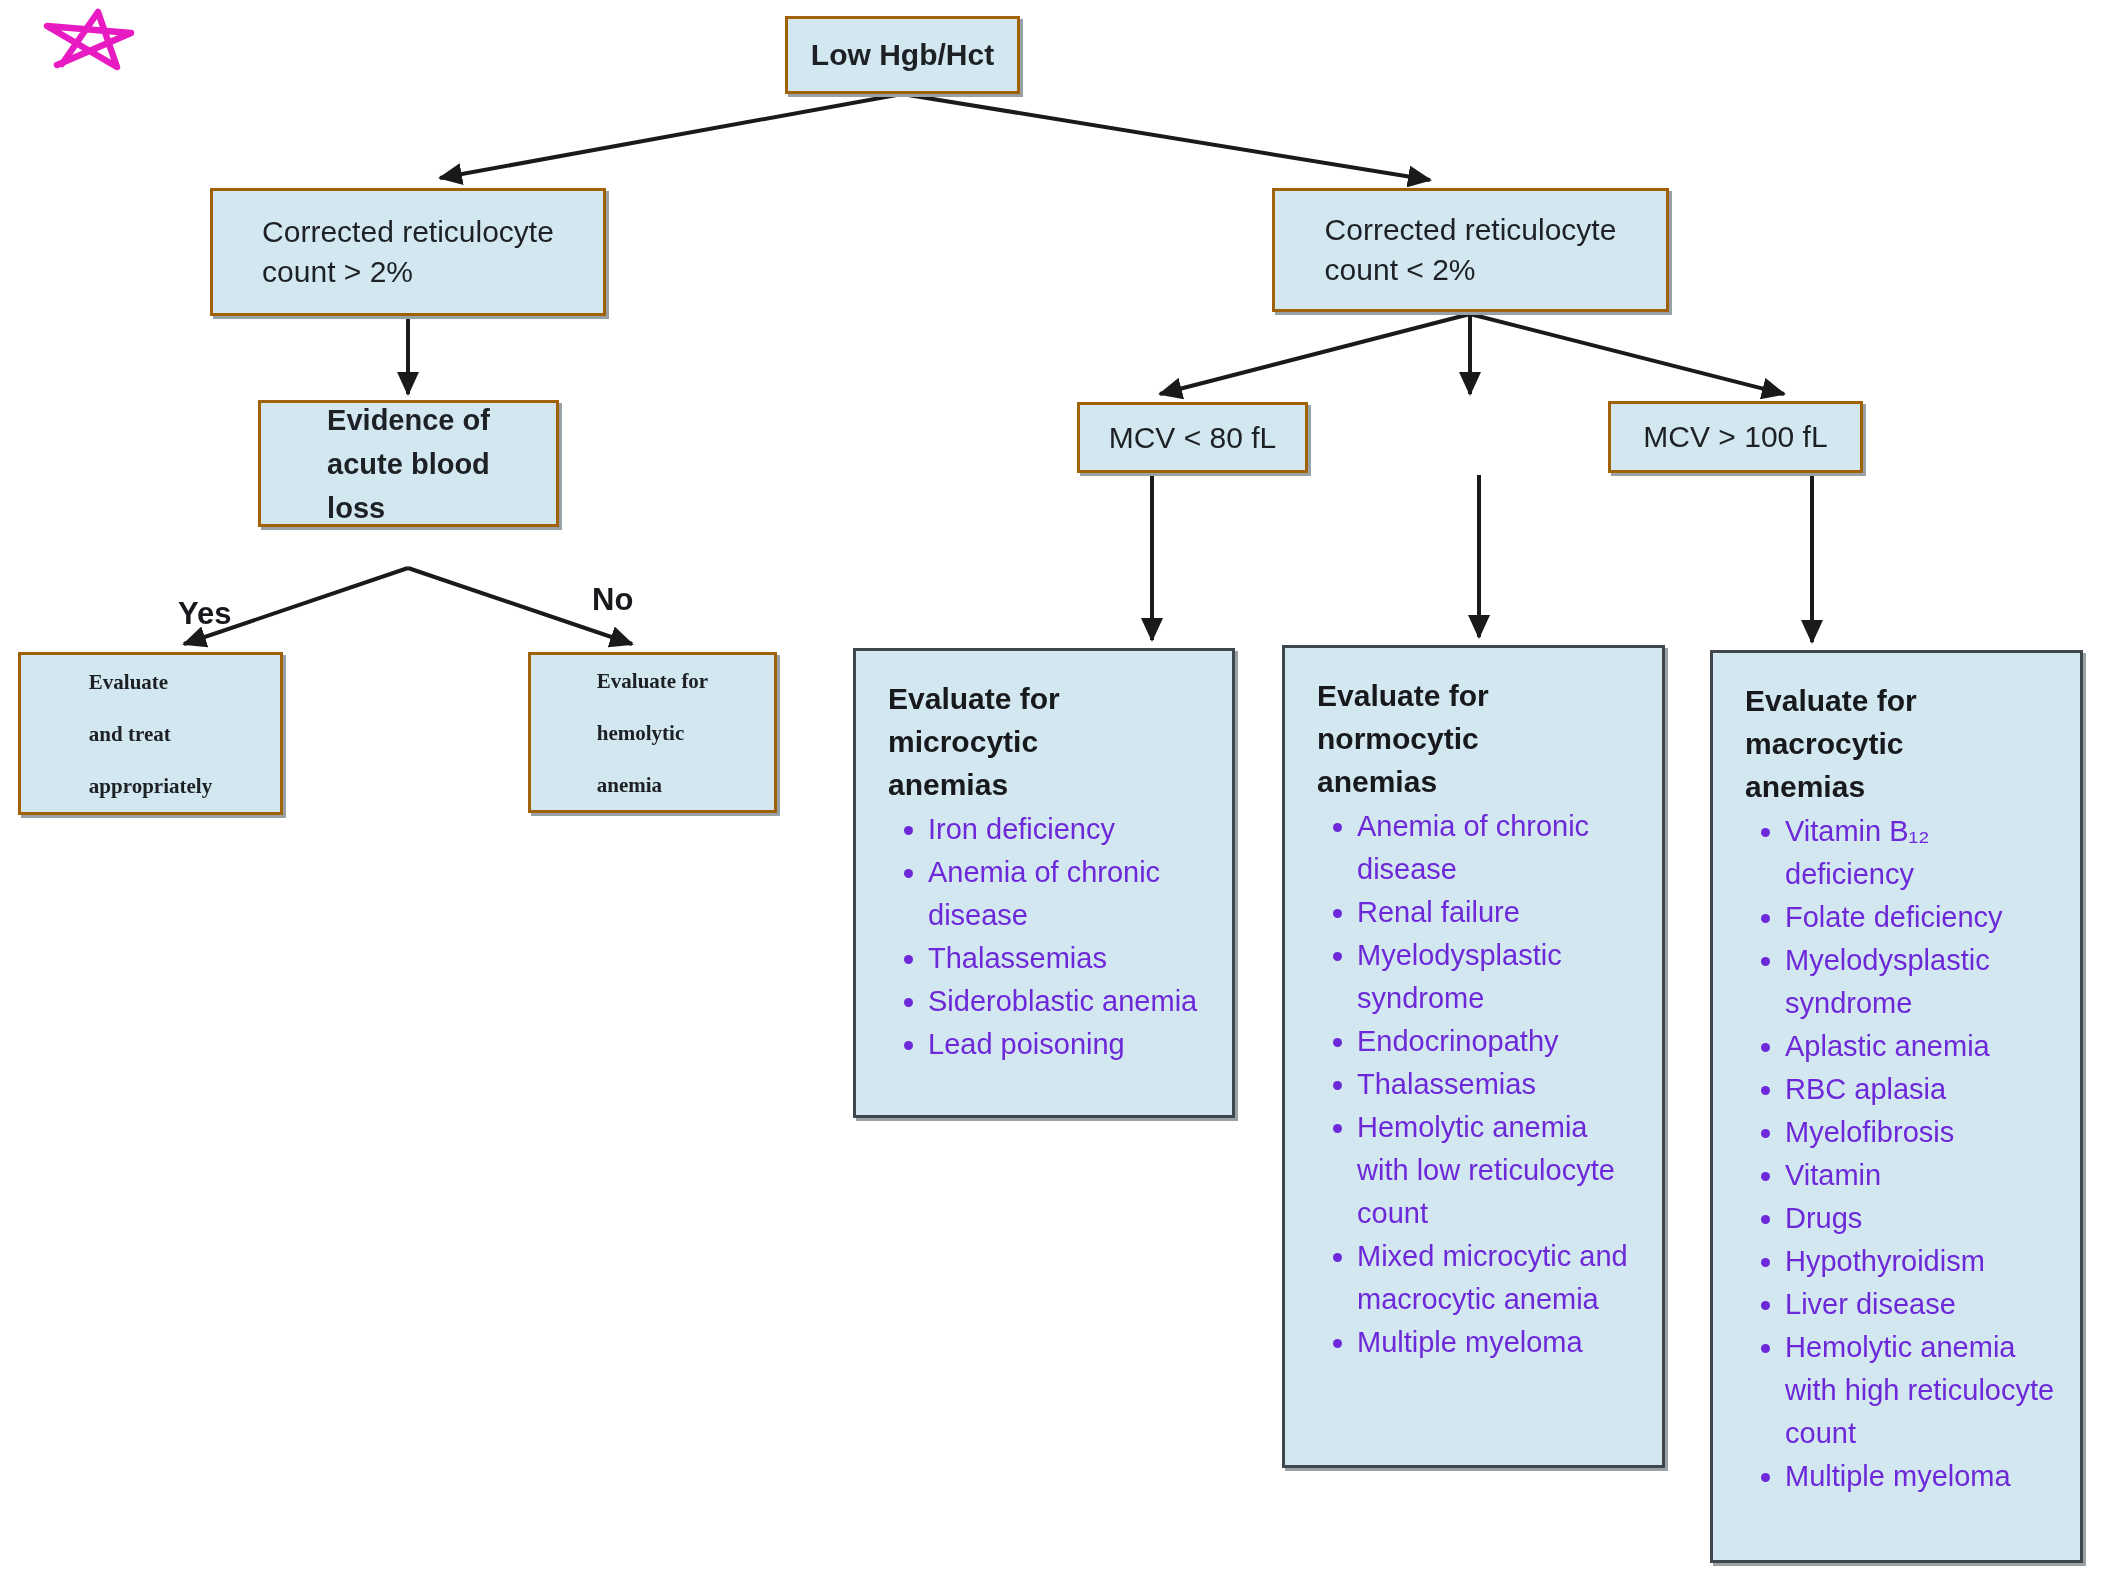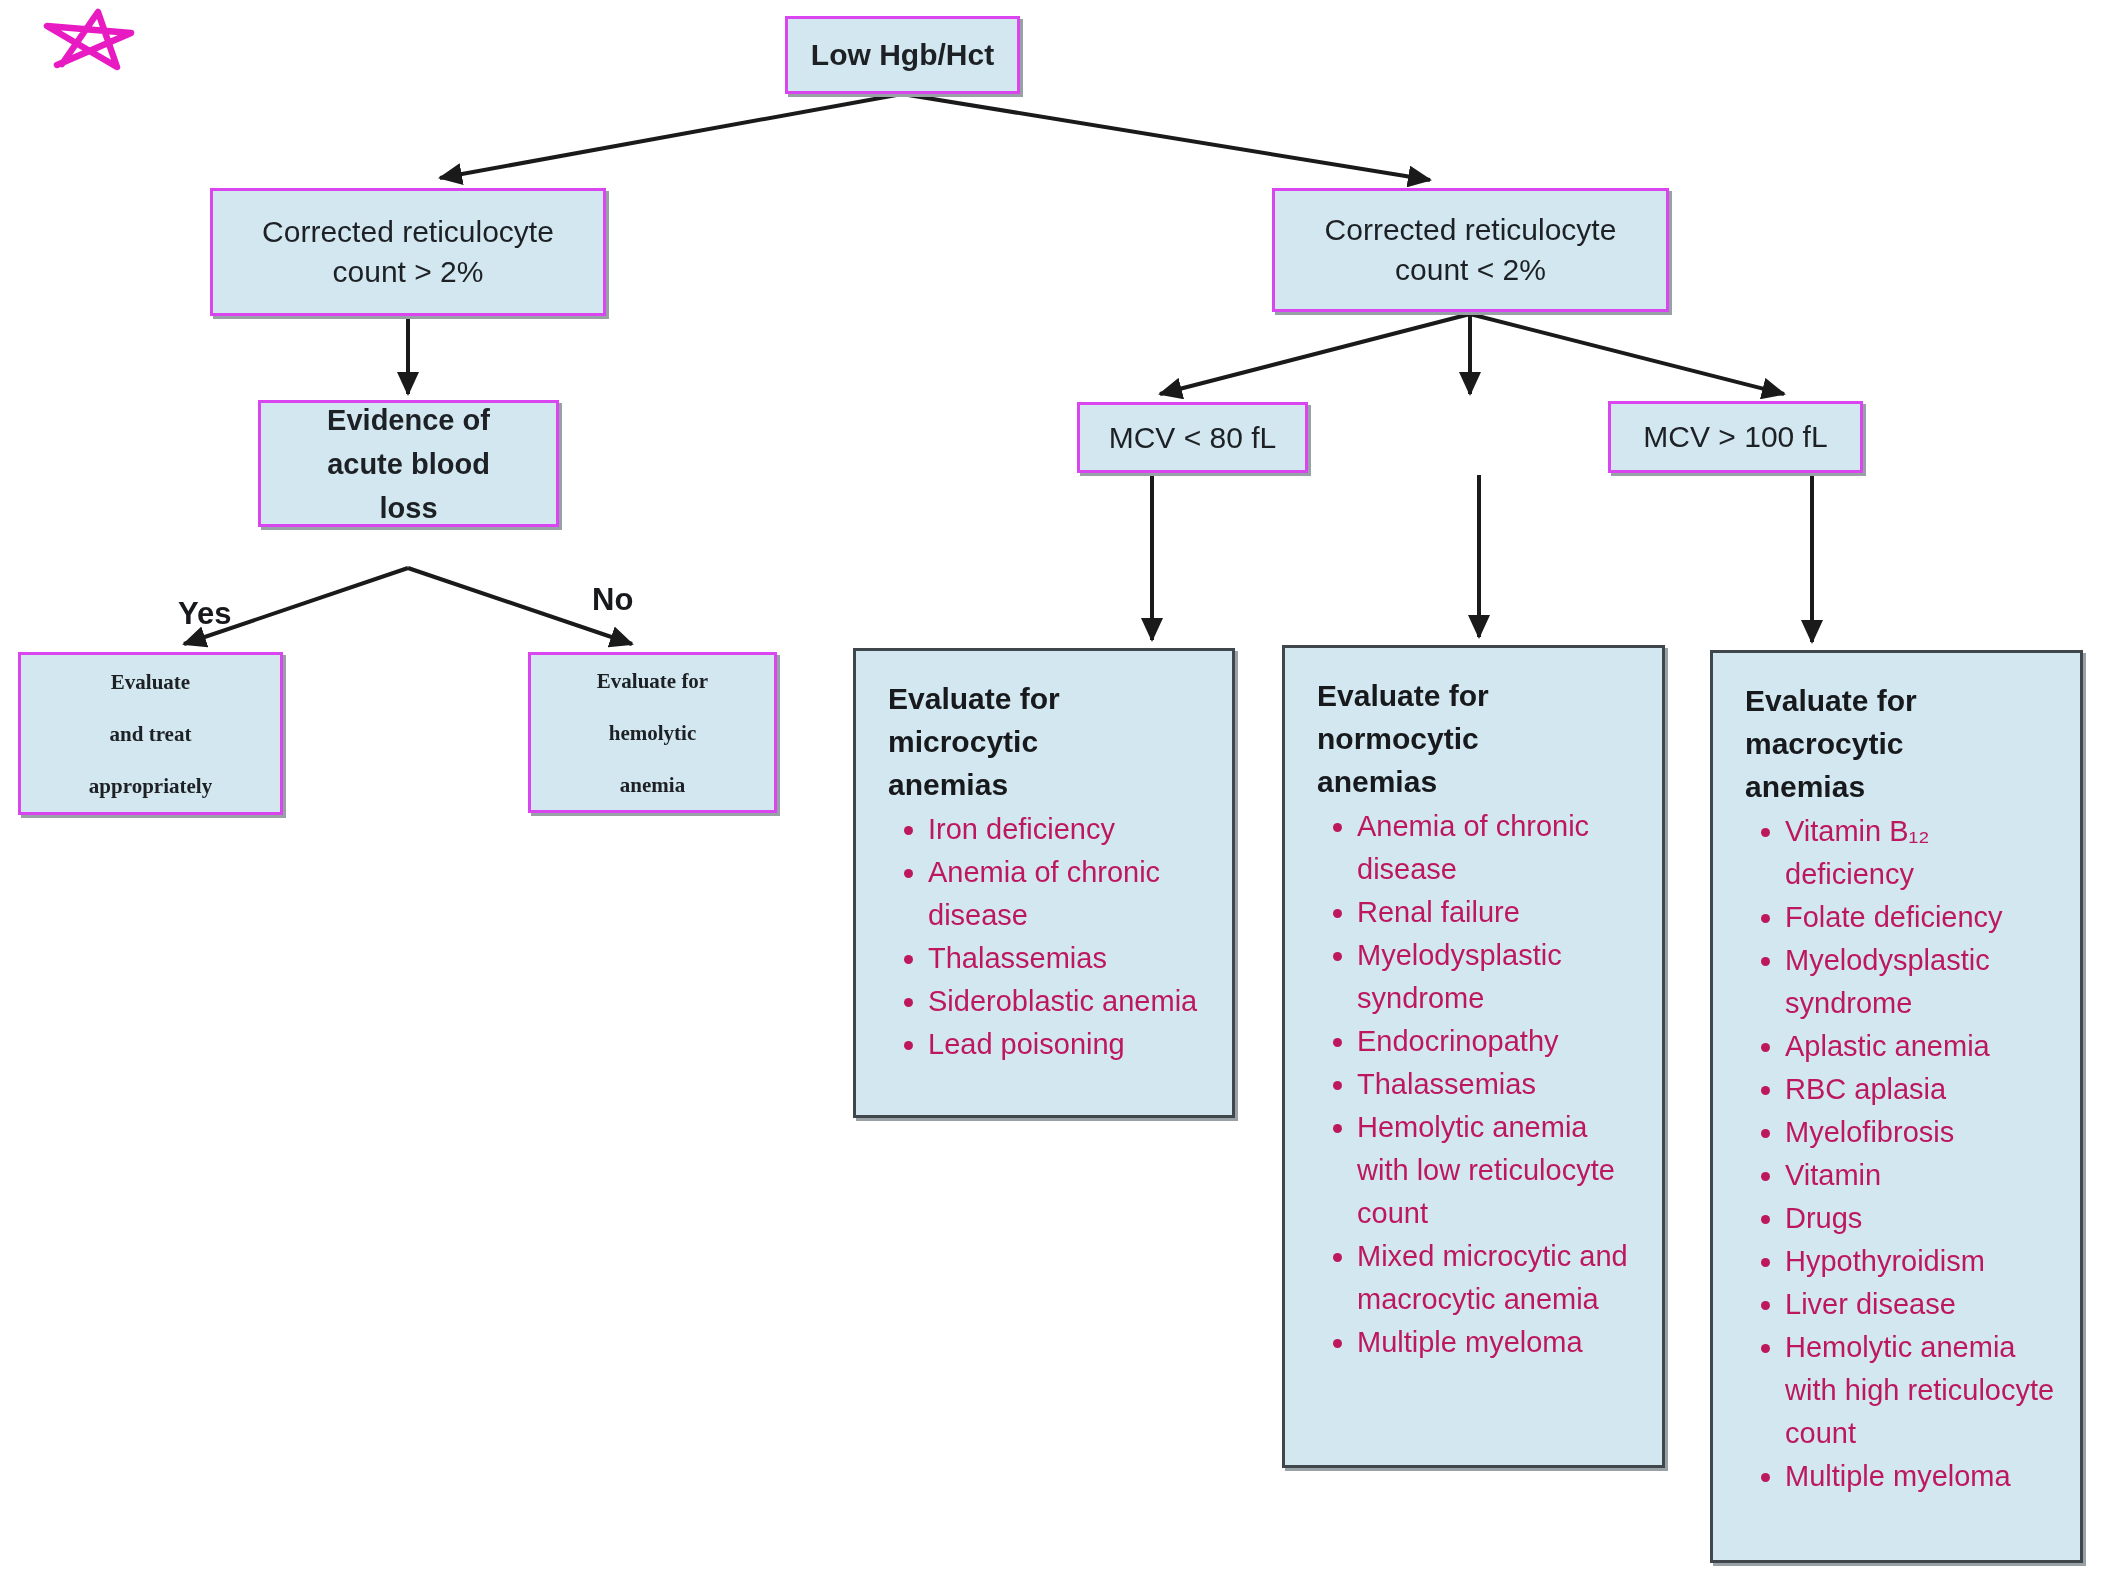--- a/index.html
+++ b/index.html
@@ -8,24 +8,24 @@
     width:2101px;height:1570px;
     background:#ffffff;
     font-family:"Liberation Sans","DejaVu Sans",sans-serif;
     color:#1d2125;
     overflow:hidden;
   }
   .node{
     position:absolute;
     box-sizing:border-box;
     background:#d2e7ef;
-    border:3px solid #d946ef;
+    border:3px solid #a16207;
     box-shadow:3px 3px 0 #98a1a6;
     display:flex;align-items:center;justify-content:center;
-    text-align:center;
+    text-align:left;
   }
   .node-text{
     white-space:pre-line;
     font-size:30px;line-height:40px;
     color:#1d2125;
   }
   .bold{font-weight:bold;}
   .small-node .node-text{font-size:21px;line-height:52px;font-family:Liberation Serif, serif;}
   .mcv .node-text{font-size:30px;line-height:32px;}
   .branch-label{
@@ -47,21 +47,21 @@
     font-weight:bold;
     color:#17191c;
   }
   .listbox ul{
     margin:2px 0 0 0;
     padding:0 0 0 40px;
     list-style:disc outside;
   }
   .listbox li{
     font-size:29px;line-height:43px;
-    color:#be185d;
+    color:#6d28d9;
   }
   svg.connectors, svg.doodle{
     position:absolute;left:0;top:0;
     pointer-events:none;
   }
   .connectors line{
     stroke:#1a1a1a;stroke-width:4;
   }
 </style>
 </head>

